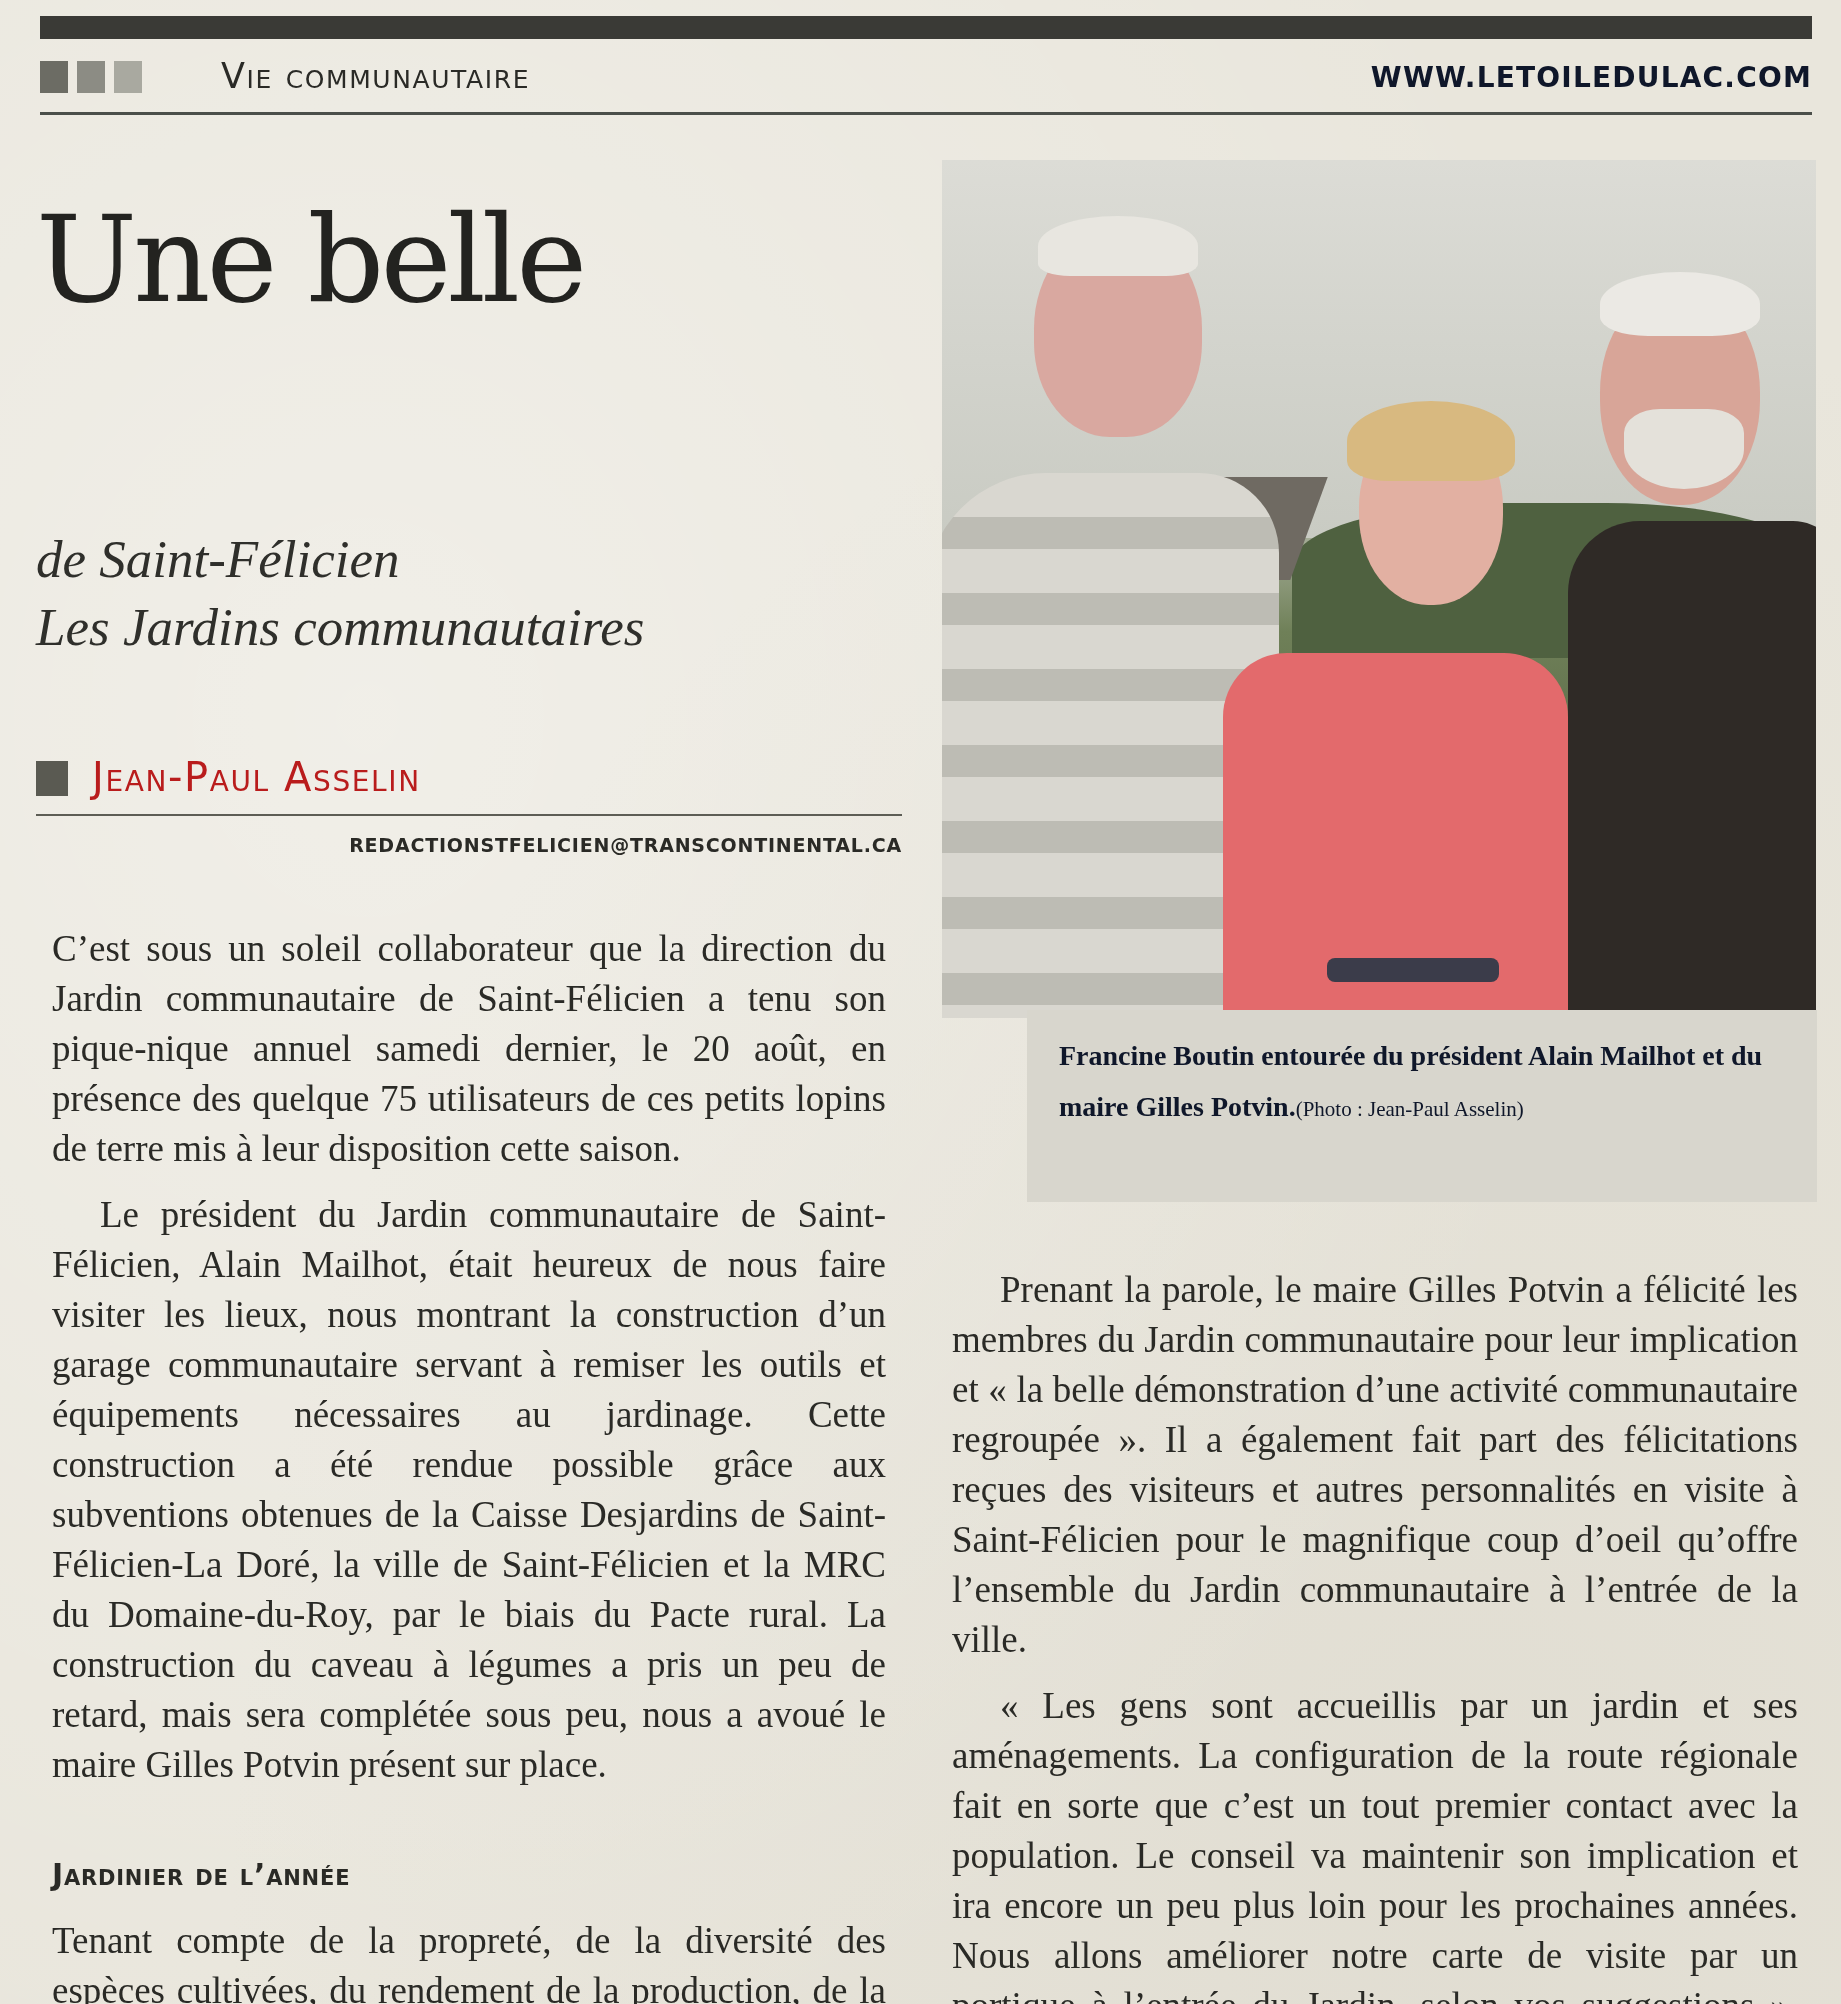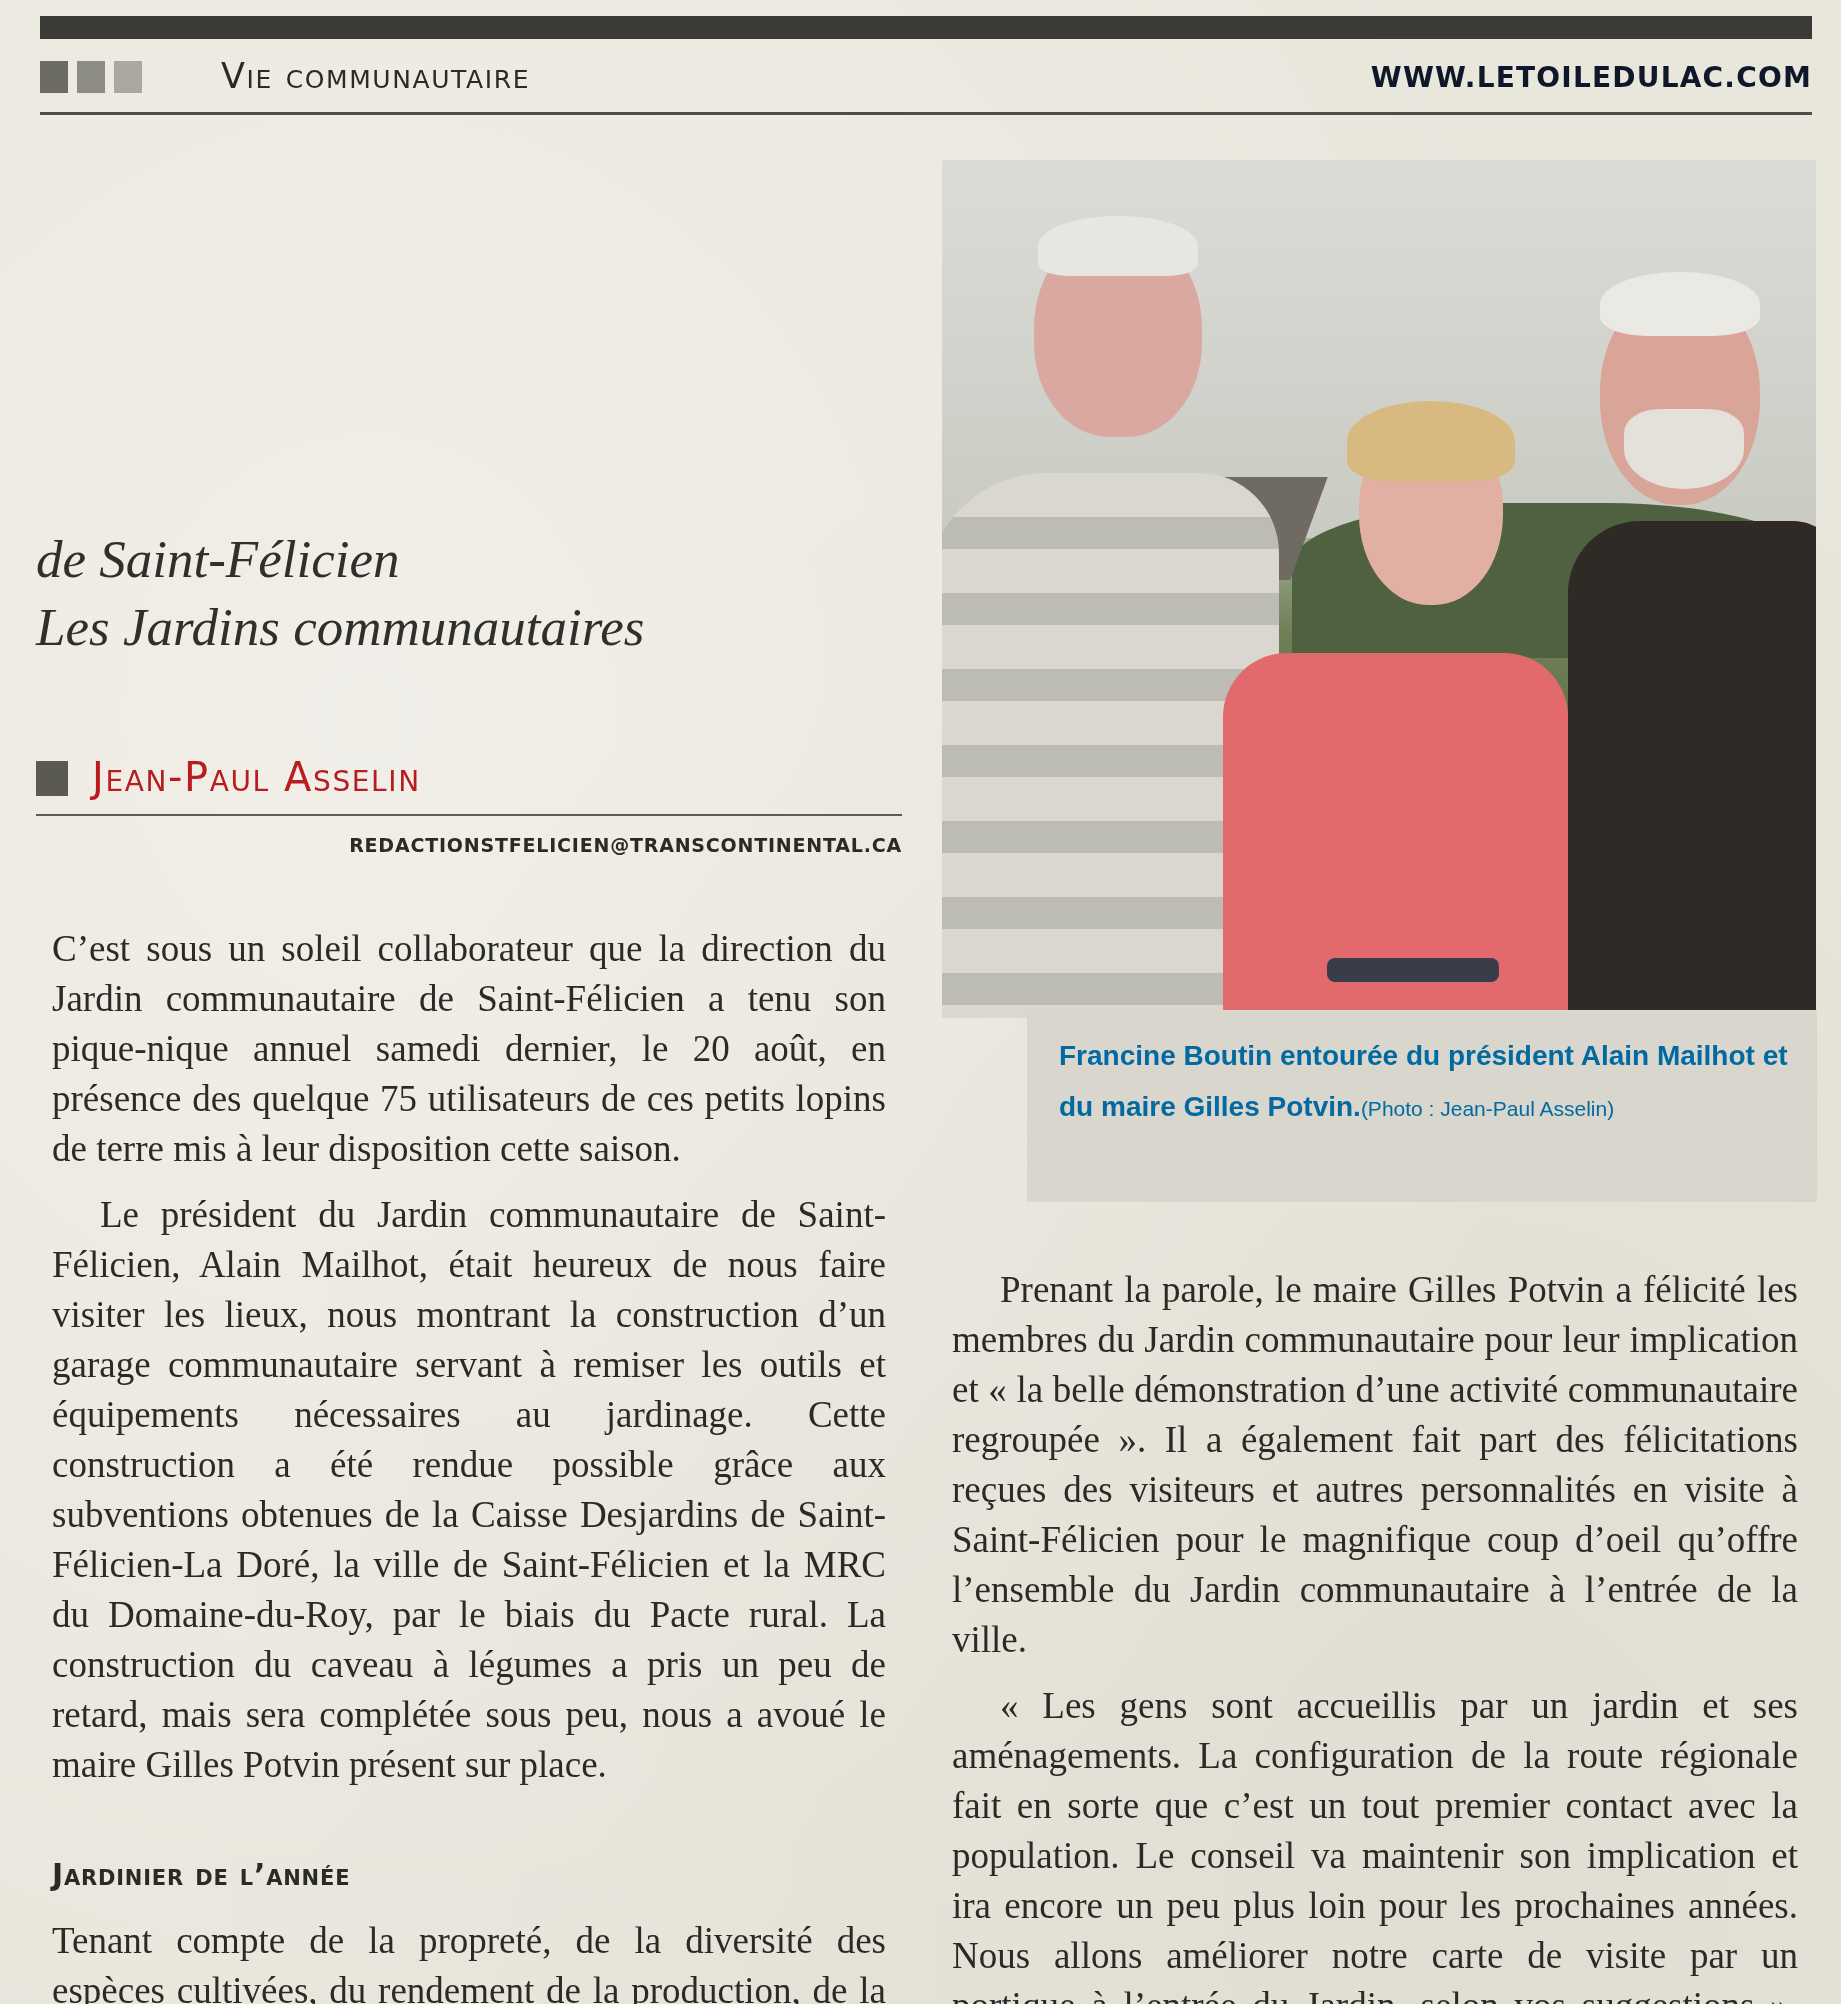--- a/index.html
+++ b/index.html
@@ -67,40 +67,41 @@
   .p2-head { left: 417px; top: 257px; width: 144px; height: 188px; background: #e2b0a2; border-radius: 48%; }
   .p2-hair { left: 405px; top: 241px; width: 168px; height: 80px; background: #d8b980; border-radius: 50% 50% 25% 25%; }
   .p2-belt { left: 385px; top: 798px; width: 172px; height: 24px; background: #3b3c4a; border-radius: 8px; }
   .p3-body { left: 626px; top: 361px; width: 273px; height: 521px; background: #2f2a26; border-radius: 72px 48px 0 0; }
   .p3-head { left: 658px; top: 128px; width: 160px; height: 217px; background: #d8a598; border-radius: 48%; }
   .p3-beard { left: 682px; top: 249px; width: 120px; height: 80px; background: #e4e1da; border-radius: 30% 30% 50% 50%; }
   .p3-hair { left: 658px; top: 112px; width: 160px; height: 64px; background: #ebe9e4; border-radius: 50% 50% 30% 30%; }
 
   .caption { position: absolute; left: 1027px; top: 1010px; width: 790px; height: 192px; background: #d8d6cd; }
   .caption .text { position: absolute; left: 32px; top: 20px; width: 730px;
-    font-family: Liberation Sans, sans-serif; font-weight: bold; font-size: 28px; line-height: 51px; color: #0369a1; }
+    font-family: Liberation Serif, serif; font-weight: bold; font-size: 28px; line-height: 51px; color: #0f172a; }
   .caption .credit { font-weight: normal; font-size: 21px; }
 </style>
 </head>
 <body>
 
 <div class="topbar"></div>
 
 <div class="section-row">
   <div class="squares">
     <span class="sq1"></span>
       <span class="sq2"></span>
       <span class="sq3"></span>
   </div>
   <div class="section-label">Vie communautaire</div>
   <div class="site-url">WWW.LETOILEDULAC.COM</div>
 </div>
 <div class="rule-top"></div>
 
 <div class="headline">
+  <div class="line1">Une belle</div>
 </div>
 
 <div class="deck">
   <div>de Saint-Félicien</div>
   <div>Les Jardins communautaires</div>
 </div>
 
 <div class="byline">
   <div class="mark"></div>
   <div class="name">Jean-Paul Asselin</div>

